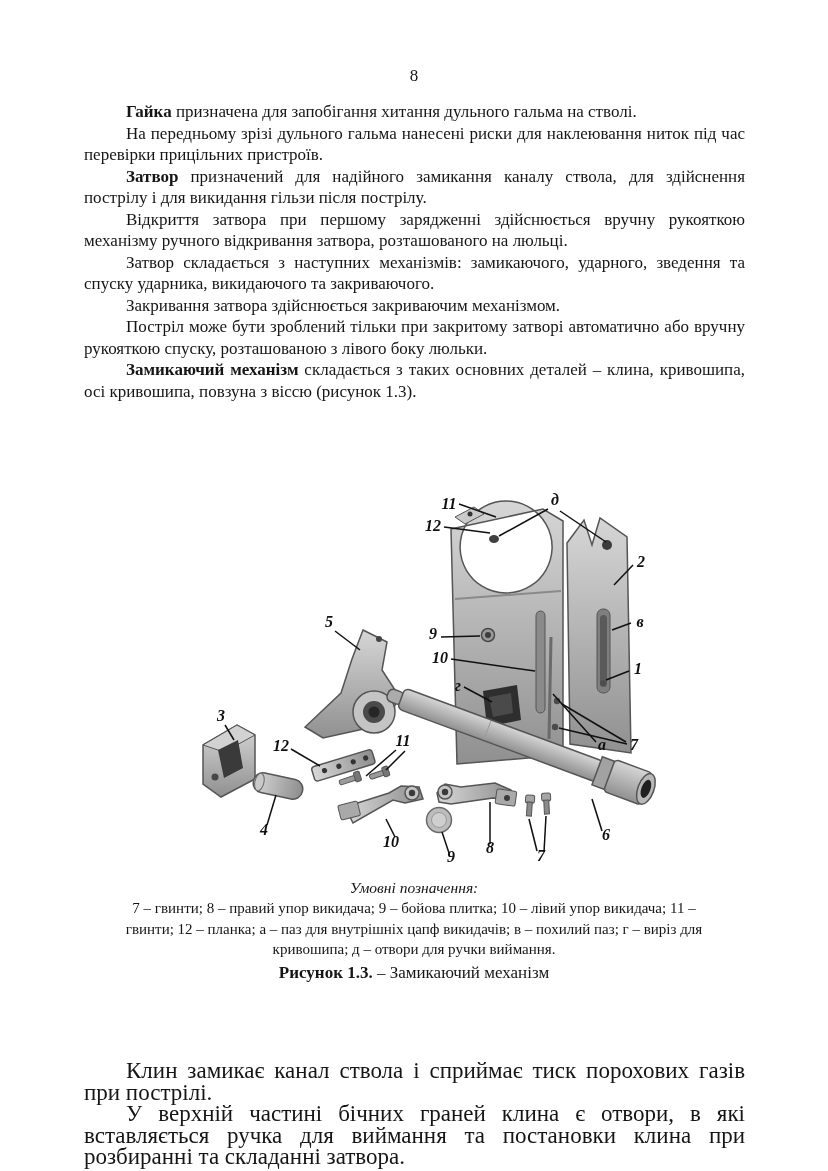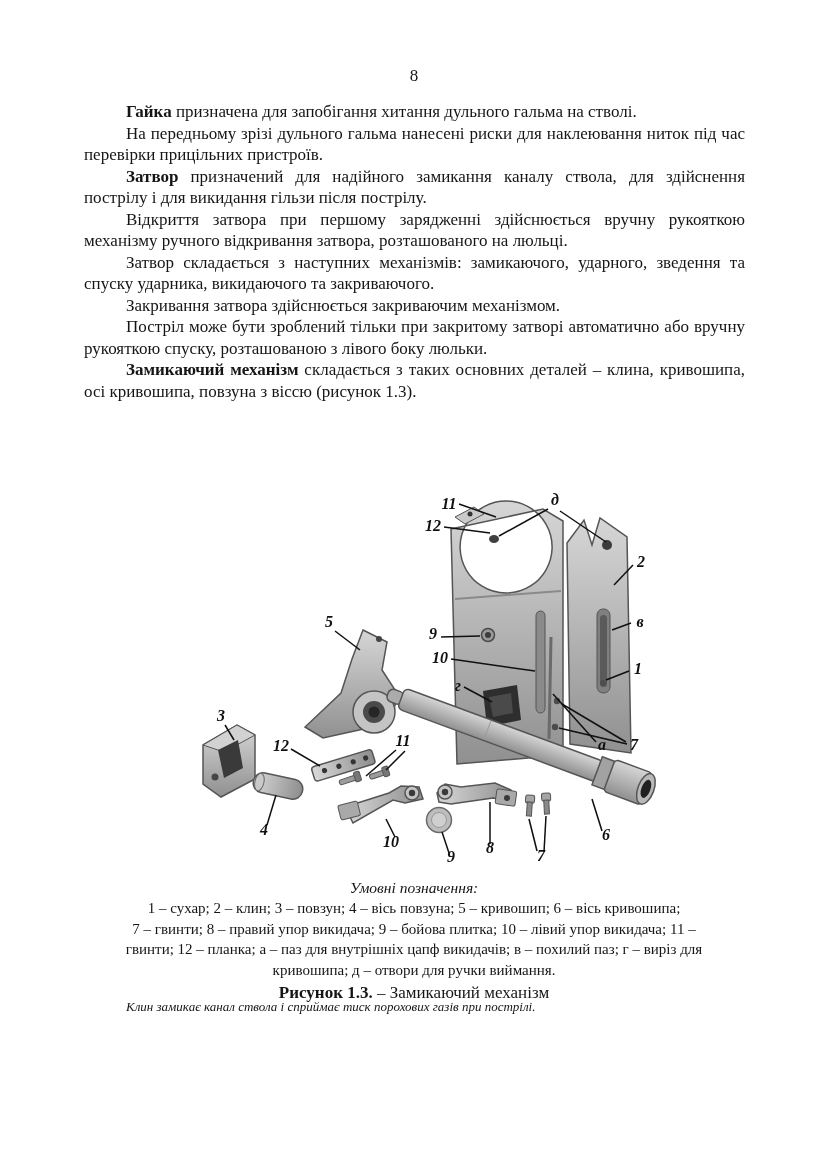--- a/index.html
+++ b/index.html
@@ -14,22 +14,22 @@
   .text-block p{margin:0;text-indent:42px;}
   .lead{font-weight:bold;}
   .figure{position:absolute;top:487px;left:193px;width:478px;height:386px;text-align:center;}
   .lbl{font-family:"Liberation Serif",serif;font-style:italic;font-weight:bold;
     font-size:16px;fill:#101010;}
   .legend{position:absolute;top:877px;left:64px;width:700px;text-align:center;}
   .legend-title{font-style:italic;font-size:15.5px;line-height:21px;}
   .legend-line{font-size:15px;line-height:20.5px;}
   .caption{font-size:17px;margin-top:3px;}
   .caption .cap-b{font-weight:bold;}
-  .closing{position:absolute;top:996px;left:84px;width:661px;
-    font-size:13px;line-height:21.5px;text-align:justify;font-style:italic;}
+  .closing{position:absolute;top:1060px;left:84px;width:661px;
+    font-size:23px;line-height:21.5px;text-align:justify;}
   .closing p{margin:0;text-indent:42px;}
 </style>
 </head>
 <body>
 
 <div class="page">
 
   <div class="page-number">8</div>
 
   <div class="text-block">
@@ -210,24 +210,24 @@
         <text class="lbl" x="258" y="375">9</text>
         <text class="lbl" x="297" y="366">8</text>
         <text class="lbl" x="348" y="374">7</text>
         <text class="lbl" x="413" y="353">6</text>
       </g>
     </svg>
   </div>
 
   <div class="legend">
     <div class="legend-title">Умовні позначення:</div>
-    <div class="legend-line">1 – сухар; 2 – клин; 3 – повзун; 4 – вісь повзуна; 5 – кривошип; 6 – вісь кривошипа;</div>
     <div class="legend-line">7 – гвинти; 8 – правий упор викидача; 9 – бойова плитка; 10 – лівий упор викидача; 11 –</div>
     <div class="legend-line">гвинти; 12 – планка; а – паз для внутрішніх цапф викидачів; в – похилий паз; г – виріз для</div>
     <div class="legend-line">кривошипа; д – отвори для ручки виймання.</div>
     <div class="caption"><span class="cap-b">Рисунок 1.3.</span><span> – Замикаючий механізм</span></div>
   </div>
 
   <div class="closing">
     <p><span>Клин замикає канал ствола і сприймає тиск порохових газів при пострілі.</span></p>
+    <p><span>У верхній частині бічних граней клина є отвори, в які вставляється ручка для виймання та постановки клина при розбиранні та складанні затвора.</span></p>
   </div>
 
 </div>
 
 </body></html>

